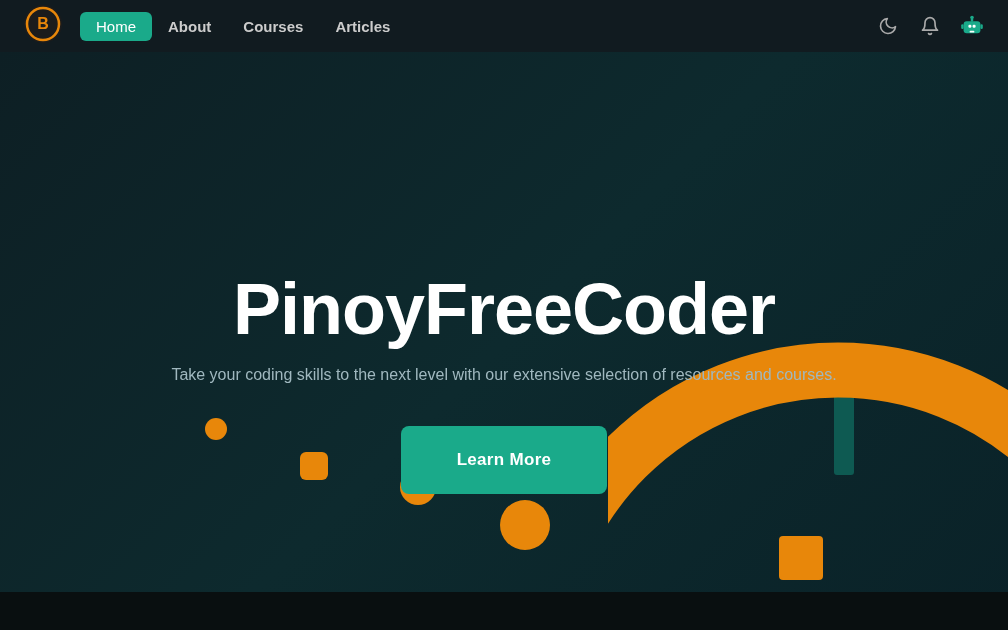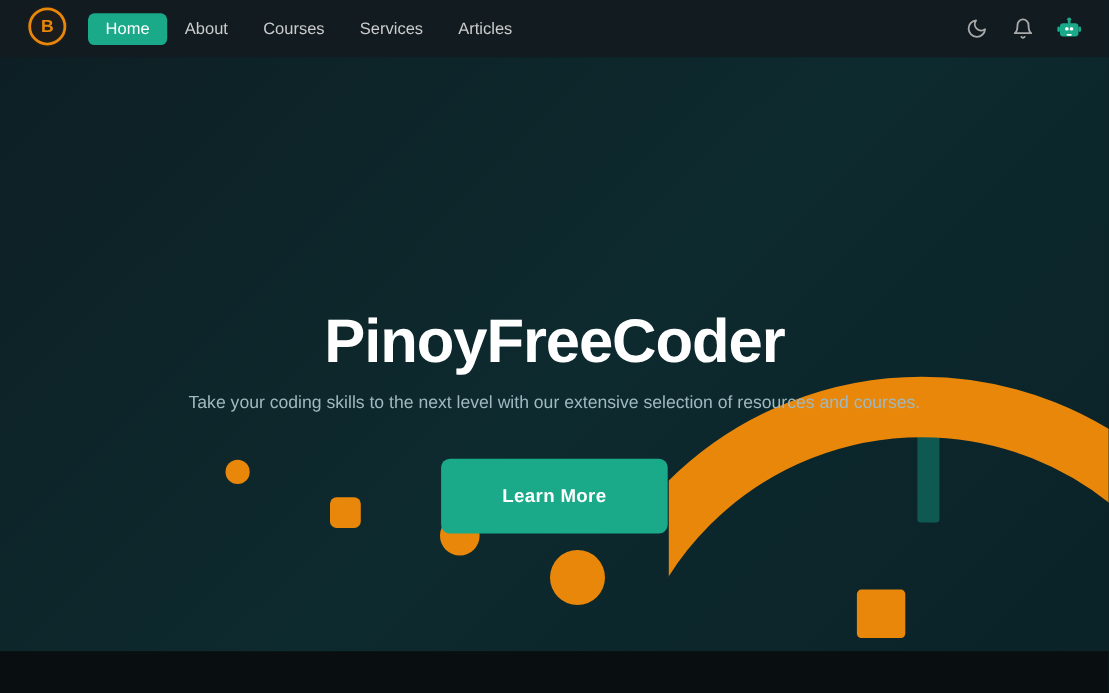--- a/index.html
+++ b/index.html
@@ -37,21 +37,21 @@
       gap: 0;
       flex: 1;
     }
 
     .nav-link {
       padding: 6px 16px;
       font-size: 15px;
       color: #ccc;
       cursor: pointer;
       border-radius: 6px;
-      font-weight: 400;
+      font-weight: 700;
     }
 
     .nav-link.active {
       background: #1aaa8a;
       color: #fff;
       font-weight: 500;
     }
 
     .nav-icons {
       display: flex;
@@ -77,21 +77,21 @@
       flex-direction: column;
       align-items: center;
       justify-content: center;
       padding-top: 80px;
       height: calc(630px - 52px);
       background: linear-gradient(135deg, #0d1f24 0%, #0d2a2e 50%, #0a2228 100%);
       overflow: hidden;
     }
 
     .hero-title {
-      font-size: 56px;
+      font-size: 72px;
       font-weight: 800;
       color: #ffffff;
       text-align: center;
       letter-spacing: -1px;
       margin-bottom: 12px;
       position: relative;
       z-index: 2;
     }
 
     .hero-subtitle {
@@ -223,21 +223,20 @@
       <circle cx="19" cy="19" r="19" fill="#1c1c1c"></circle>
       <circle cx="19" cy="19" r="16" fill="none" stroke="#e8870a" stroke-width="2.5"></circle>
       <text x="19" y="24" text-anchor="middle" font-size="16" font-weight="bold" fill="#e8870a" font-family="Arial">B</text>
     </svg>
   </div>
 
   <div class="nav-links">
     <div class="nav-link active">Home</div>
     <div class="nav-link">About</div>
     <div class="nav-link">Courses</div>
-    <div class="nav-link">Services</div>
     <div class="nav-link">Articles</div>
   </div>
 
   <div class="nav-icons">
     <div class="nav-icon">
       <svg width="20" height="20" viewBox="0 0 24 24" fill="none" stroke="#aaa" stroke-width="2" stroke-linecap="round" stroke-linejoin="round">
         <path d="M21 12.79A9 9 0 1 1 11.21 3 7 7 0 0 0 21 12.79z"></path>
       </svg>
     </div>
     <div class="nav-icon">

